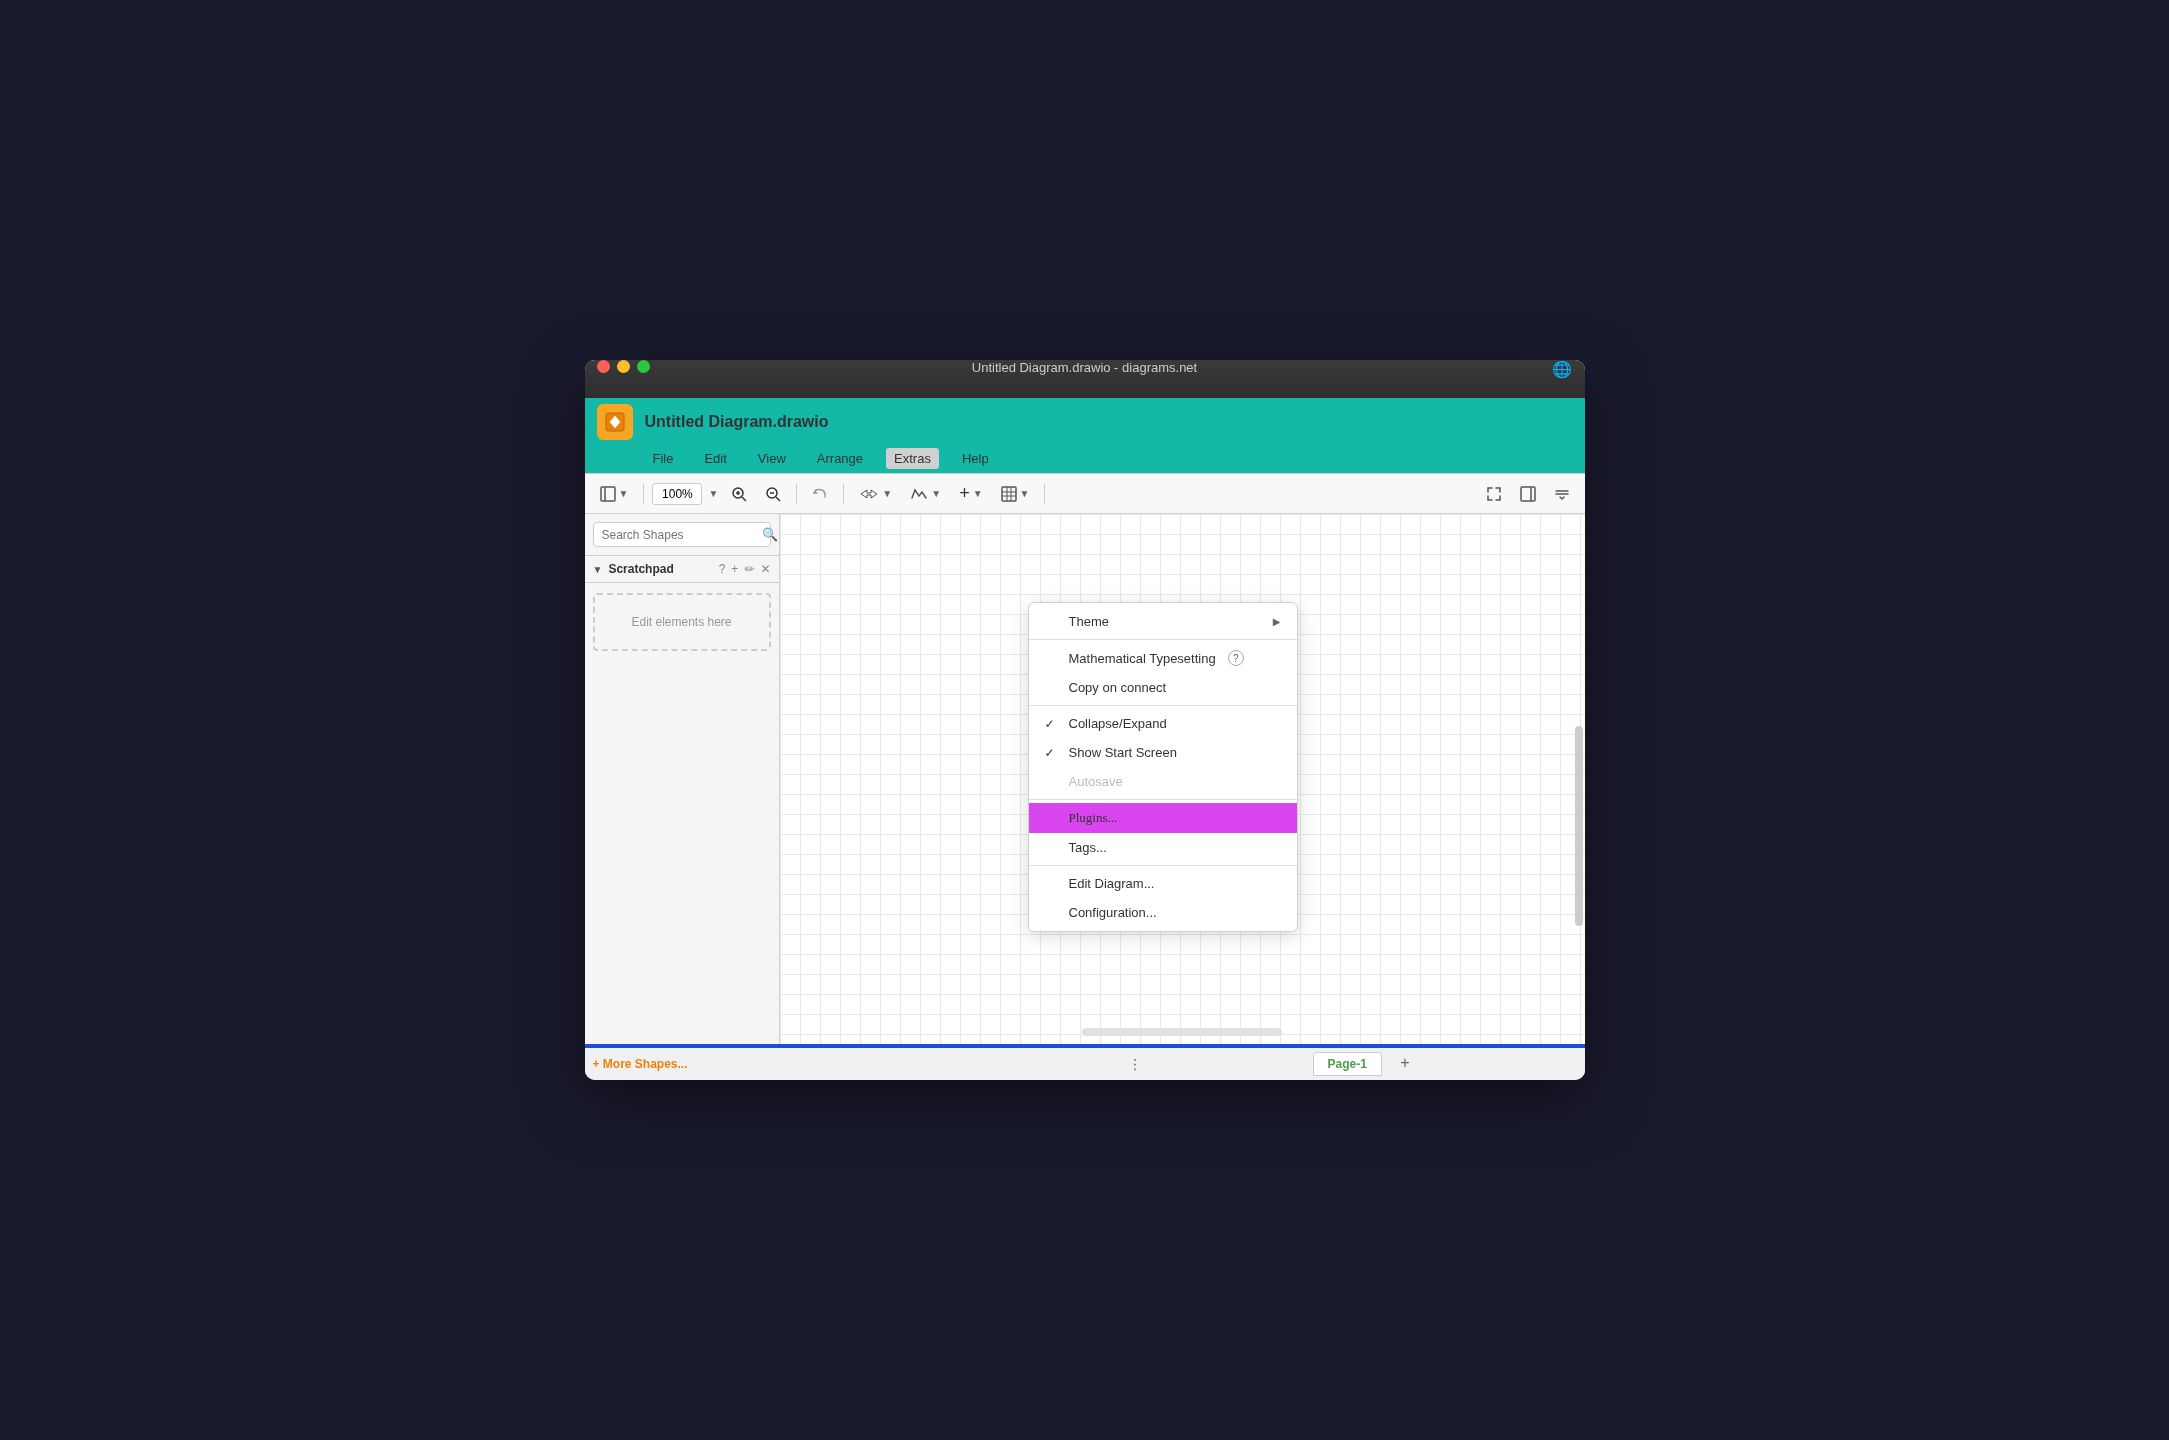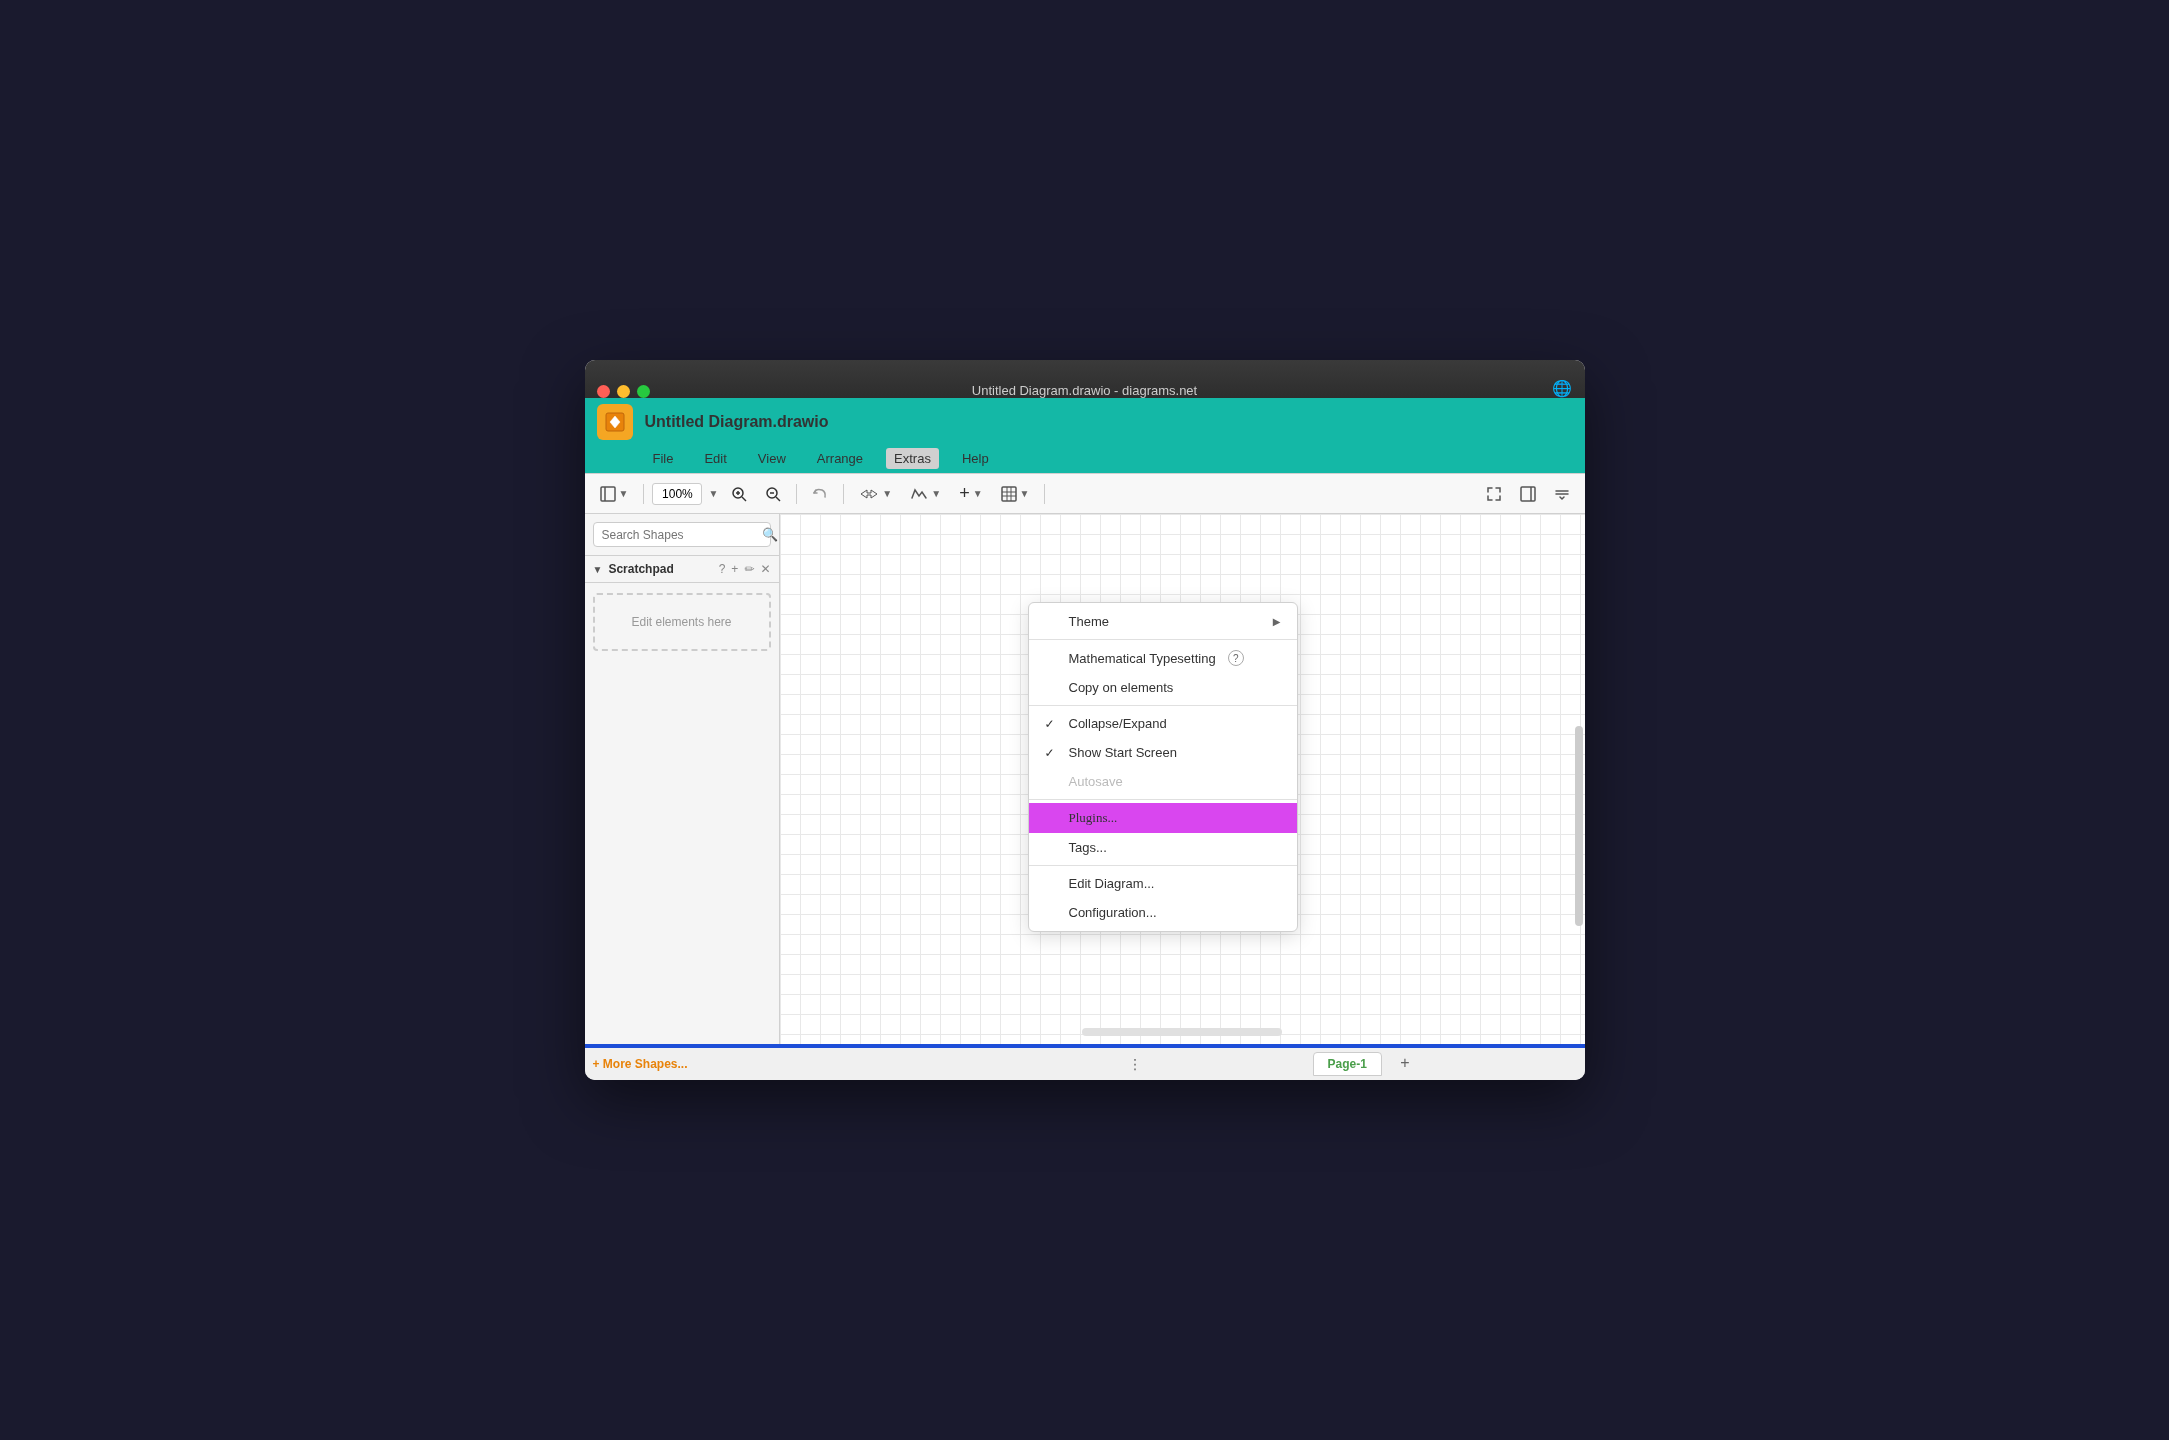--- a/index.html
+++ b/index.html
@@ -21,21 +21,21 @@
       box-shadow: 0 20px 60px rgba(0,0,0,0.5);
       display: flex;
       flex-direction: column;
       position: relative;
     }
     
     .title-bar {
       background: linear-gradient(to bottom, #3a3a3a, #2d2d2d);
       height: 38px;
       display: flex;
-      align-items: flex-end;
+      align-items: flex-start;
       padding: 0 12px;
       position: relative;
       flex-shrink: 0;
     }
     .traffic-lights {
       display: flex;
       gap: 7px;
       align-items: center;
     }
     .traffic-light {
@@ -505,21 +505,21 @@
         <div class="menu-divider"></div>
 
         <div class="menu-entry">
           <span class="check-icon"></span>
           <span>Mathematical Typesetting</span>
           <span class="help-icon">?</span>
         </div>
 
         <div class="menu-entry">
           <span class="check-icon"></span>
-          <span>Copy on elements</span>
+          <span>Copy on connect</span>
         </div>
 
         <div class="menu-divider"></div>
 
         <div class="menu-entry">
           <span class="check-icon">✓</span>
           <span>Collapse/Expand</span>
         </div>
 
         <div class="menu-entry">

